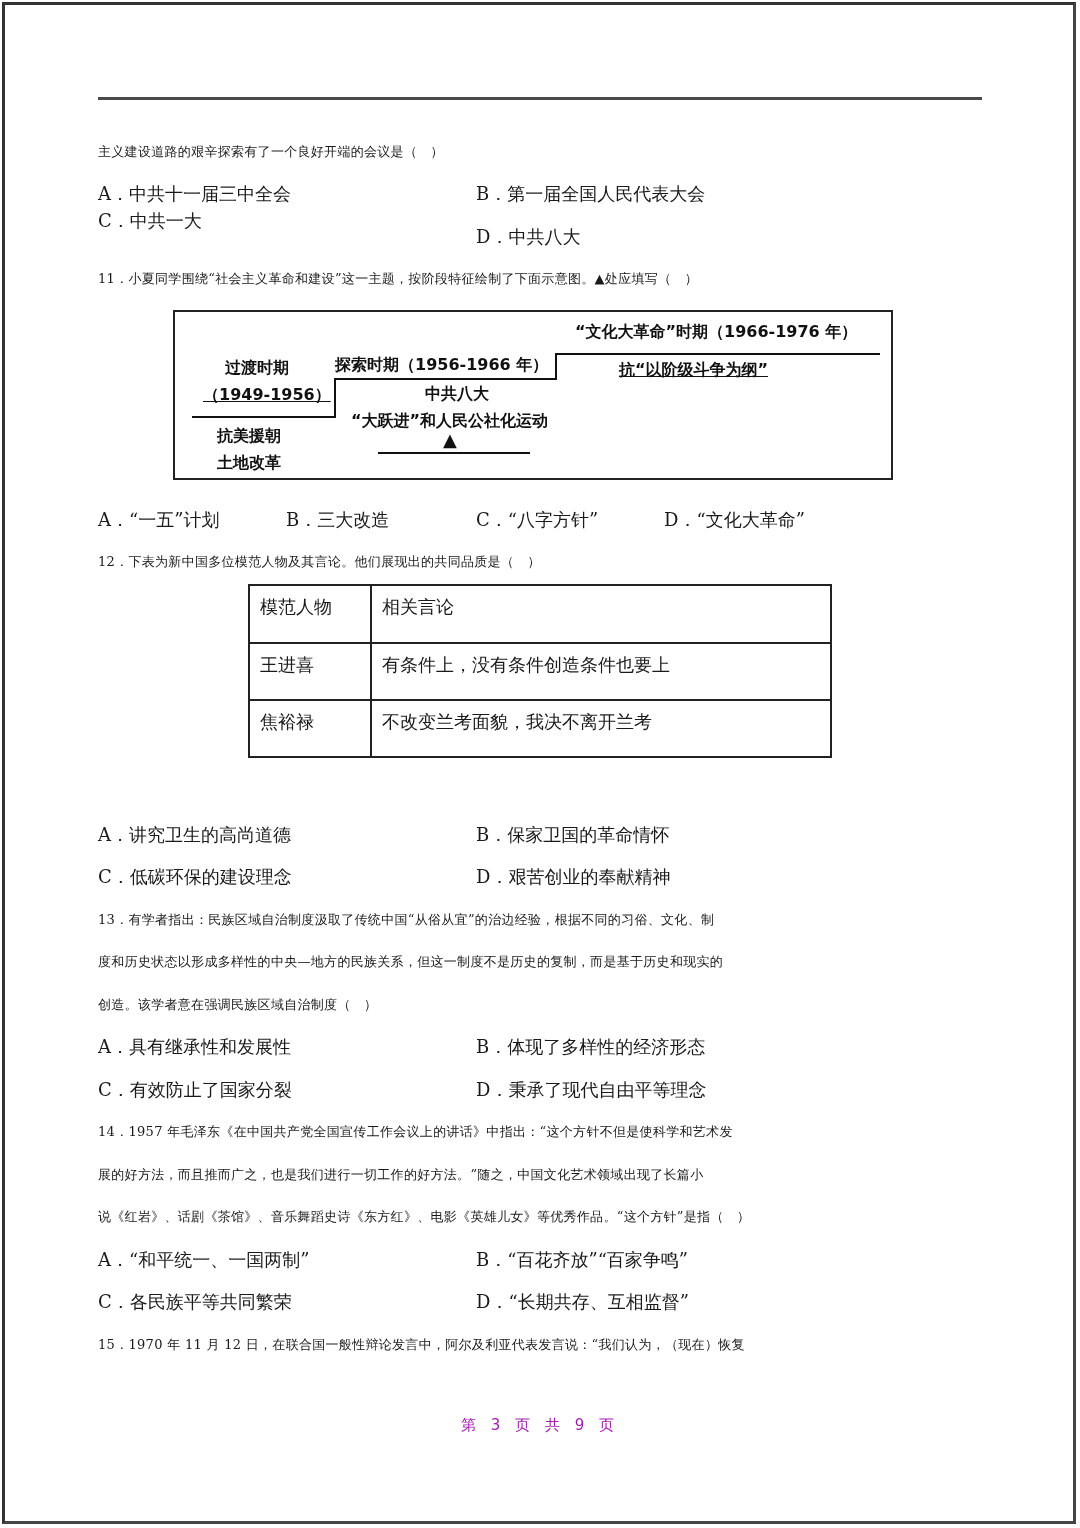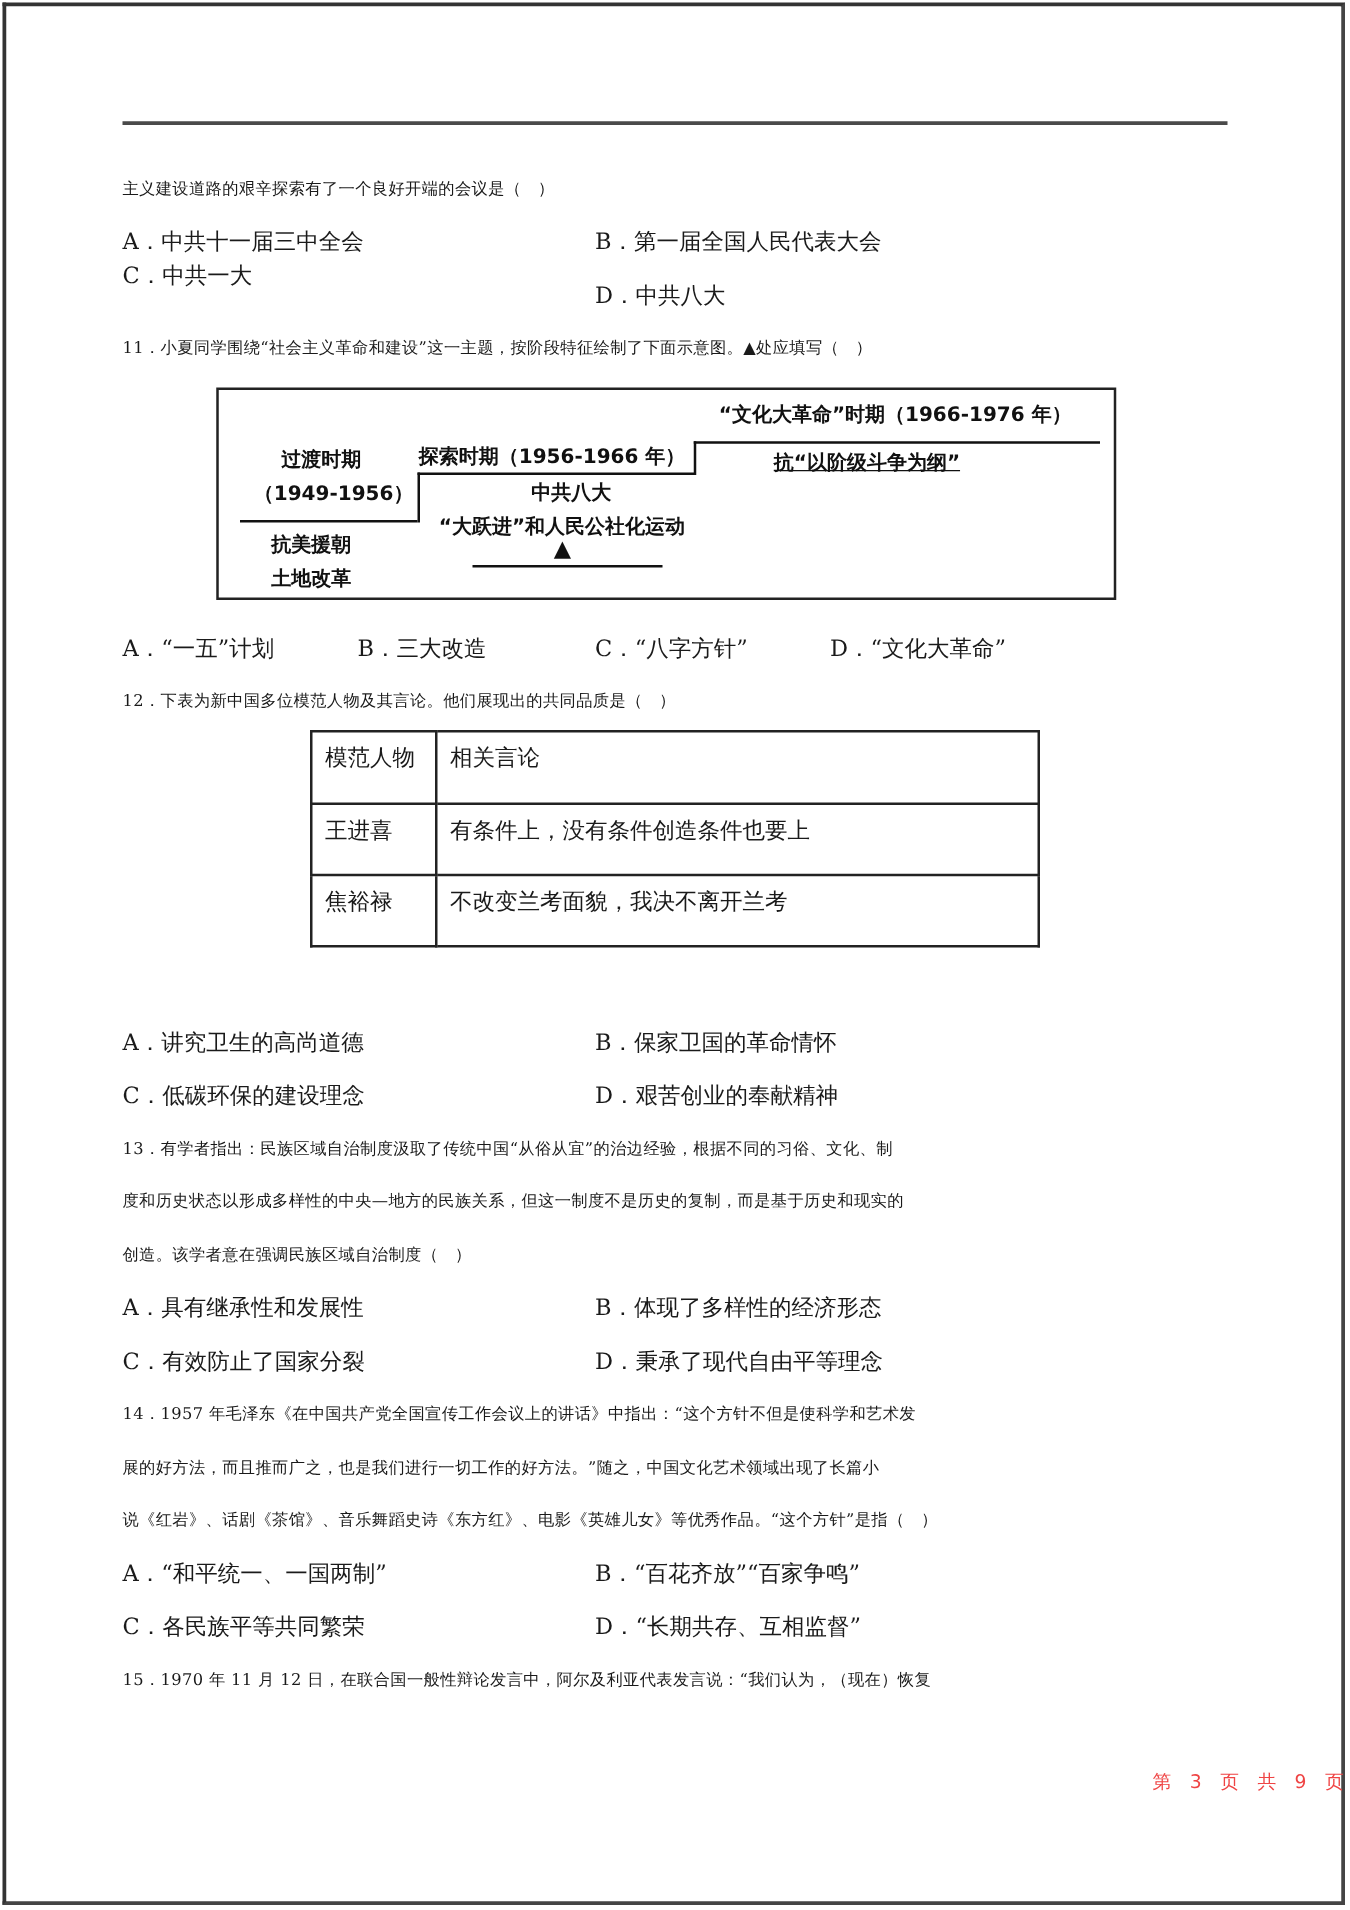--- a/index.html
+++ b/index.html
@@ -37,25 +37,25 @@
 
     
     .model-table {
       position: absolute; left: 248px; top: 584px; width: 584px;
       border-collapse: collapse; font-size: 18px;
     }
     .model-table td {
       border: 2px solid #222; height: 54px; vertical-align: top;
       padding: 10px 10px 0 10px; box-sizing: border-box; line-height: 22px;
     }
-    .model-table td.c1 { width: 100px; }
+    .model-table td.c1 { width: 122px; }
 
     .footer {
-      position: absolute; left: 0; width: 1080px; top: 1416px; text-align: right;
-      font-family: "DejaVu Sans", "Liberation Sans", sans-serif; font-size: 15px; color: #ef4444;
+      position: absolute; left: 0; width: 1080px; top: 1416px; text-align: center;
+      font-family: "DejaVu Sans", "Liberation Sans", sans-serif; font-size: 15px; color: #a21caf;
       letter-spacing: 5px;
     }
   </style>
 </head>
 <body>
 
 <div class="page-frame"></div>
 <div class="header-rule"></div>
 
 <div class="line" style="top:140px">主义建设道路的艰辛探索有了一个良好开端的会议是（　）</div>
@@ -69,21 +69,21 @@
 <div class="diagram">
 
   <div class="dg-line" style="left:17px; top:104px; width:142px; height:2px;"></div>
   <div class="dg-line" style="left:159px; top:66px; width:2px; height:40px;"></div>
   <div class="dg-line" style="left:159px; top:66px; width:222px; height:2px;"></div>
   <div class="dg-line" style="left:380px; top:41px; width:2px; height:27px;"></div>
   <div class="dg-line" style="left:380px; top:41px; width:325px; height:2px;"></div>
   <div class="dg-line" style="left:203px; top:140px; width:152px; height:2px;"></div>
 
   <div class="dg-text" style="left:50px; top:46px;">过渡时期</div>
-  <div class="dg-text" style="left:28px; top:73px;">（1949-1956）</div>
+  <div class="dg-text" style="left:28px; top:73px;text-decoration:underline;">（1949-1956）</div>
   <div class="dg-text" style="left:42px; top:114px;">抗美援朝</div>
   <div class="dg-text" style="left:42px; top:141px;">土地改革</div>
 
   <div class="dg-text" style="left:160px; top:43px;">探索时期（1956-1966 年）</div>
   <div class="dg-text" style="left:250px; top:72px;">中共八大</div>
   <div class="dg-text" style="left:176px; top:99px;">“大跃进”和人民公社化运动</div>
   <div class="dg-text" style="left:268px; top:118px; font-size:18px;">▲</div>
 
   <div class="dg-text" style="left:400px; top:10px;">“文化大革命”时期（1966-1976 年）</div>
   <div class="dg-text" style="left:444px; top:48px;text-decoration:underline;">抗“以阶级斗争为纲”</div>

